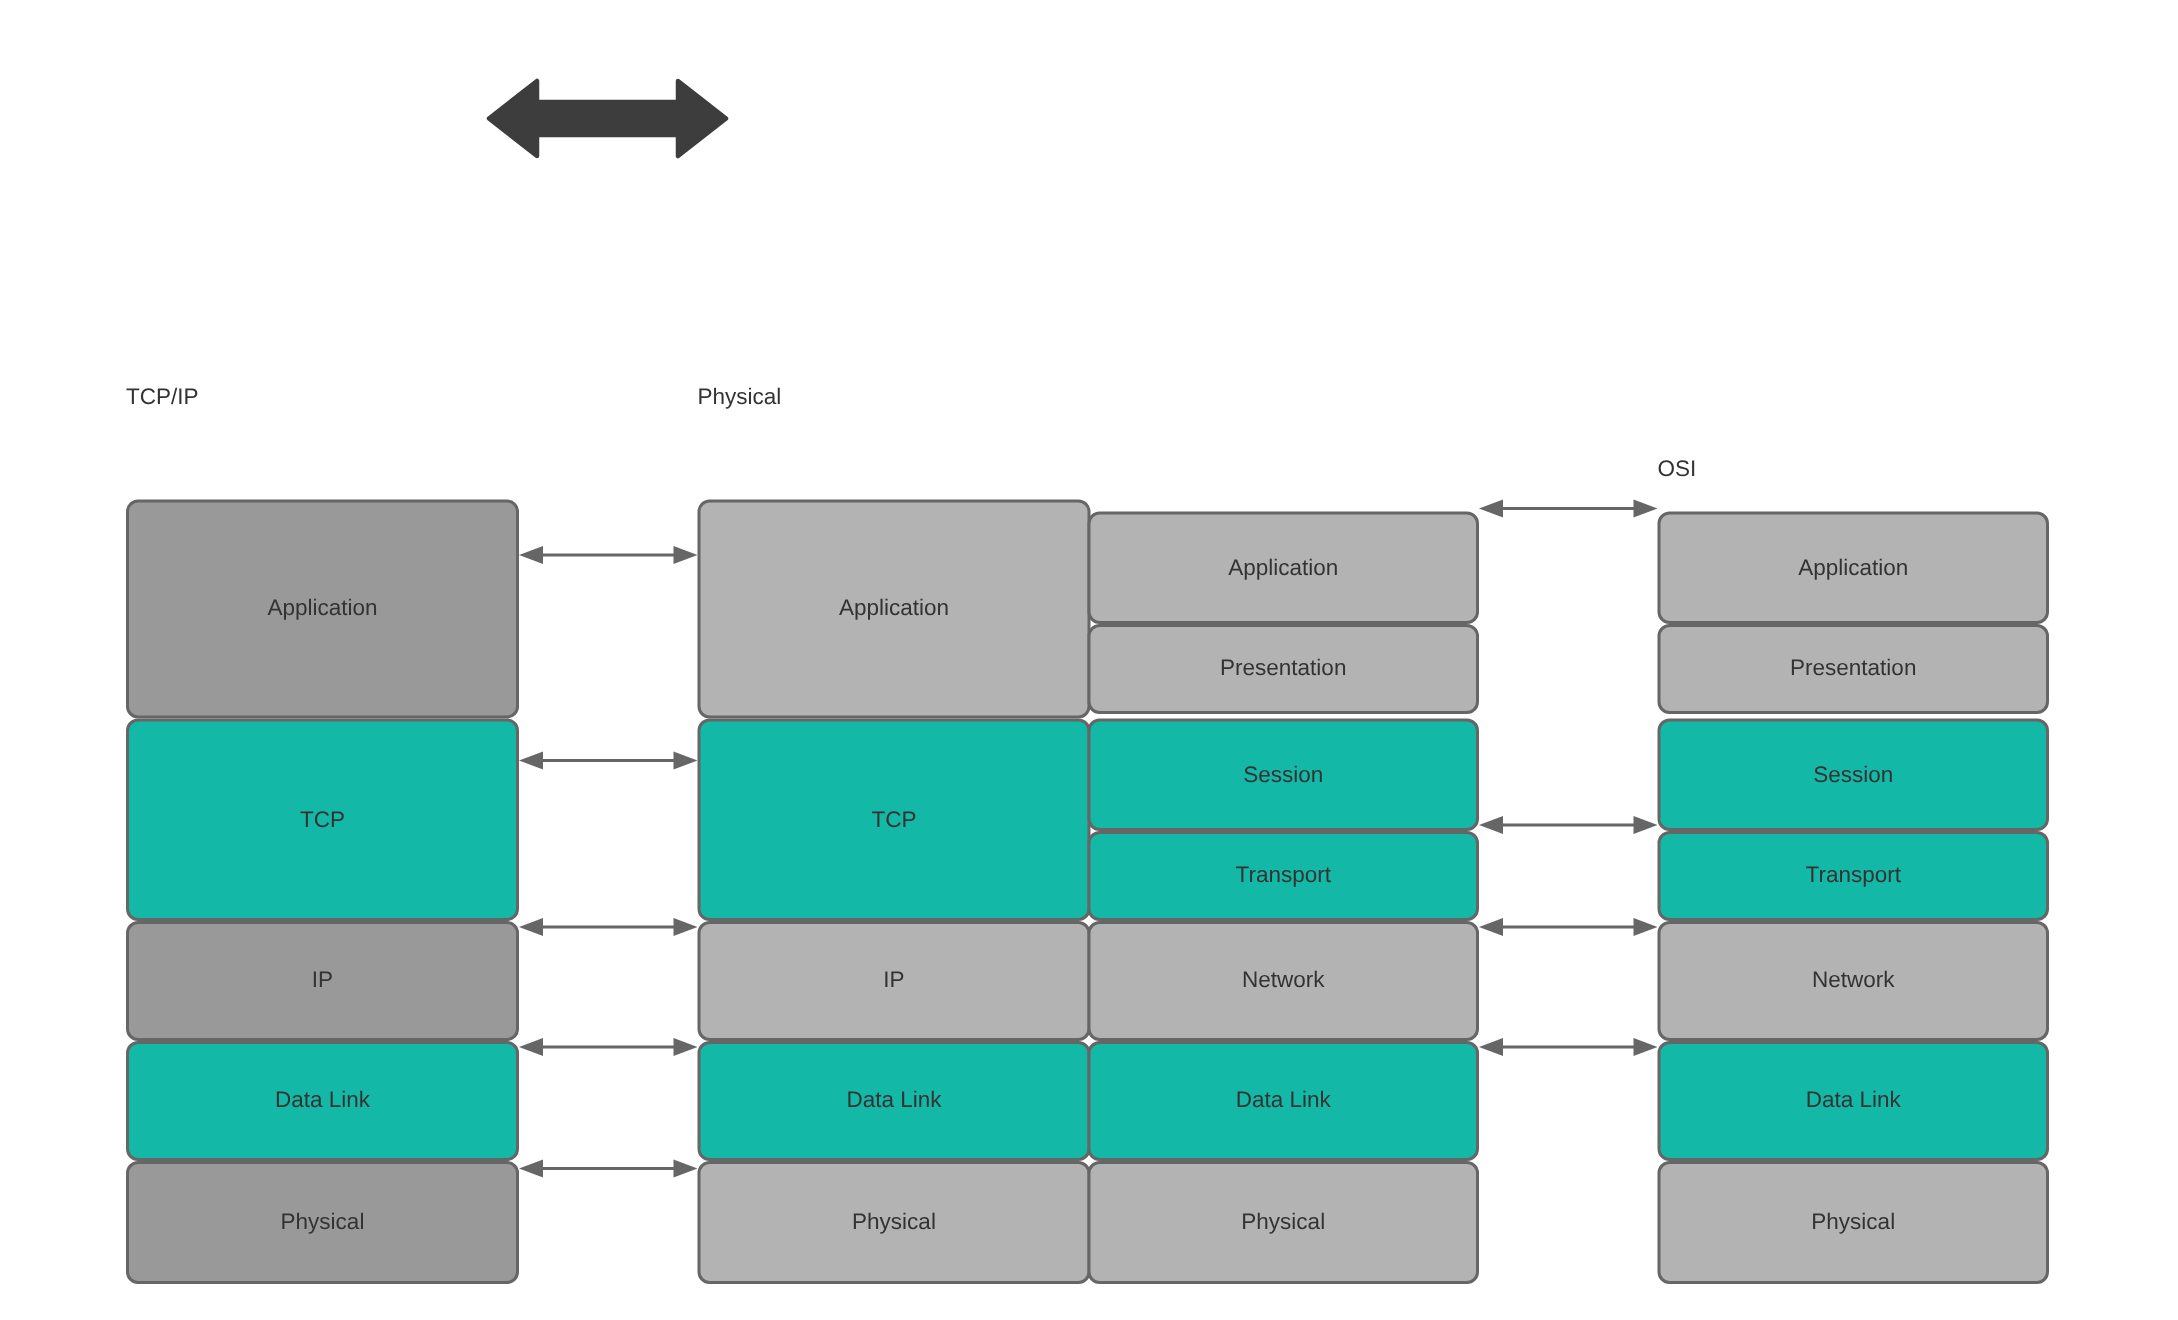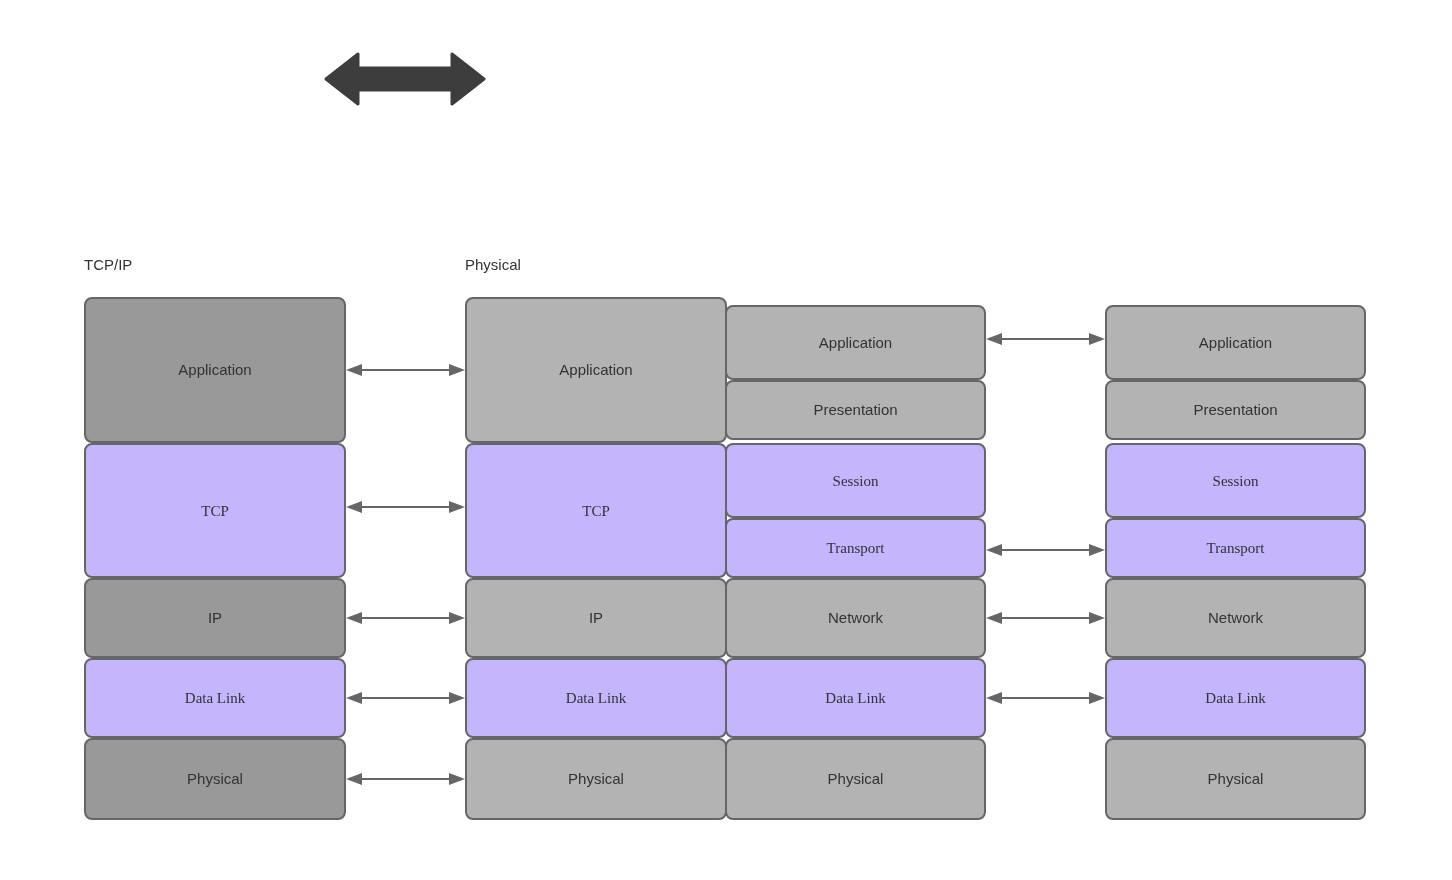--- a/index.html
+++ b/index.html
@@ -39,24 +39,25 @@
     border-radius: 8px;
     display: flex;
     align-items: center;
     justify-content: center;
     font-size: 15px;
     line-height: 18px;
     color: #333333;
     text-align: center;
     white-space: nowrap;
     background: #ffffff;
+    margin-top: 36px;
   }
   .layer-box.shaded-dark  { background: #999999; }
   .layer-box.shaded-light { background: #b3b3b3; }
-  .layer-box.plain        { background: #c4b5fd; font-family: Liberation Serif, serif; }
+  .layer-box.plain        { background: #14b8a6; }
 
   
   .connector {
     position: absolute;
     height: 20px;
     pointer-events: none;
   }
   .connector svg { display: block; width: 100%; height: 100%; }
 
   

